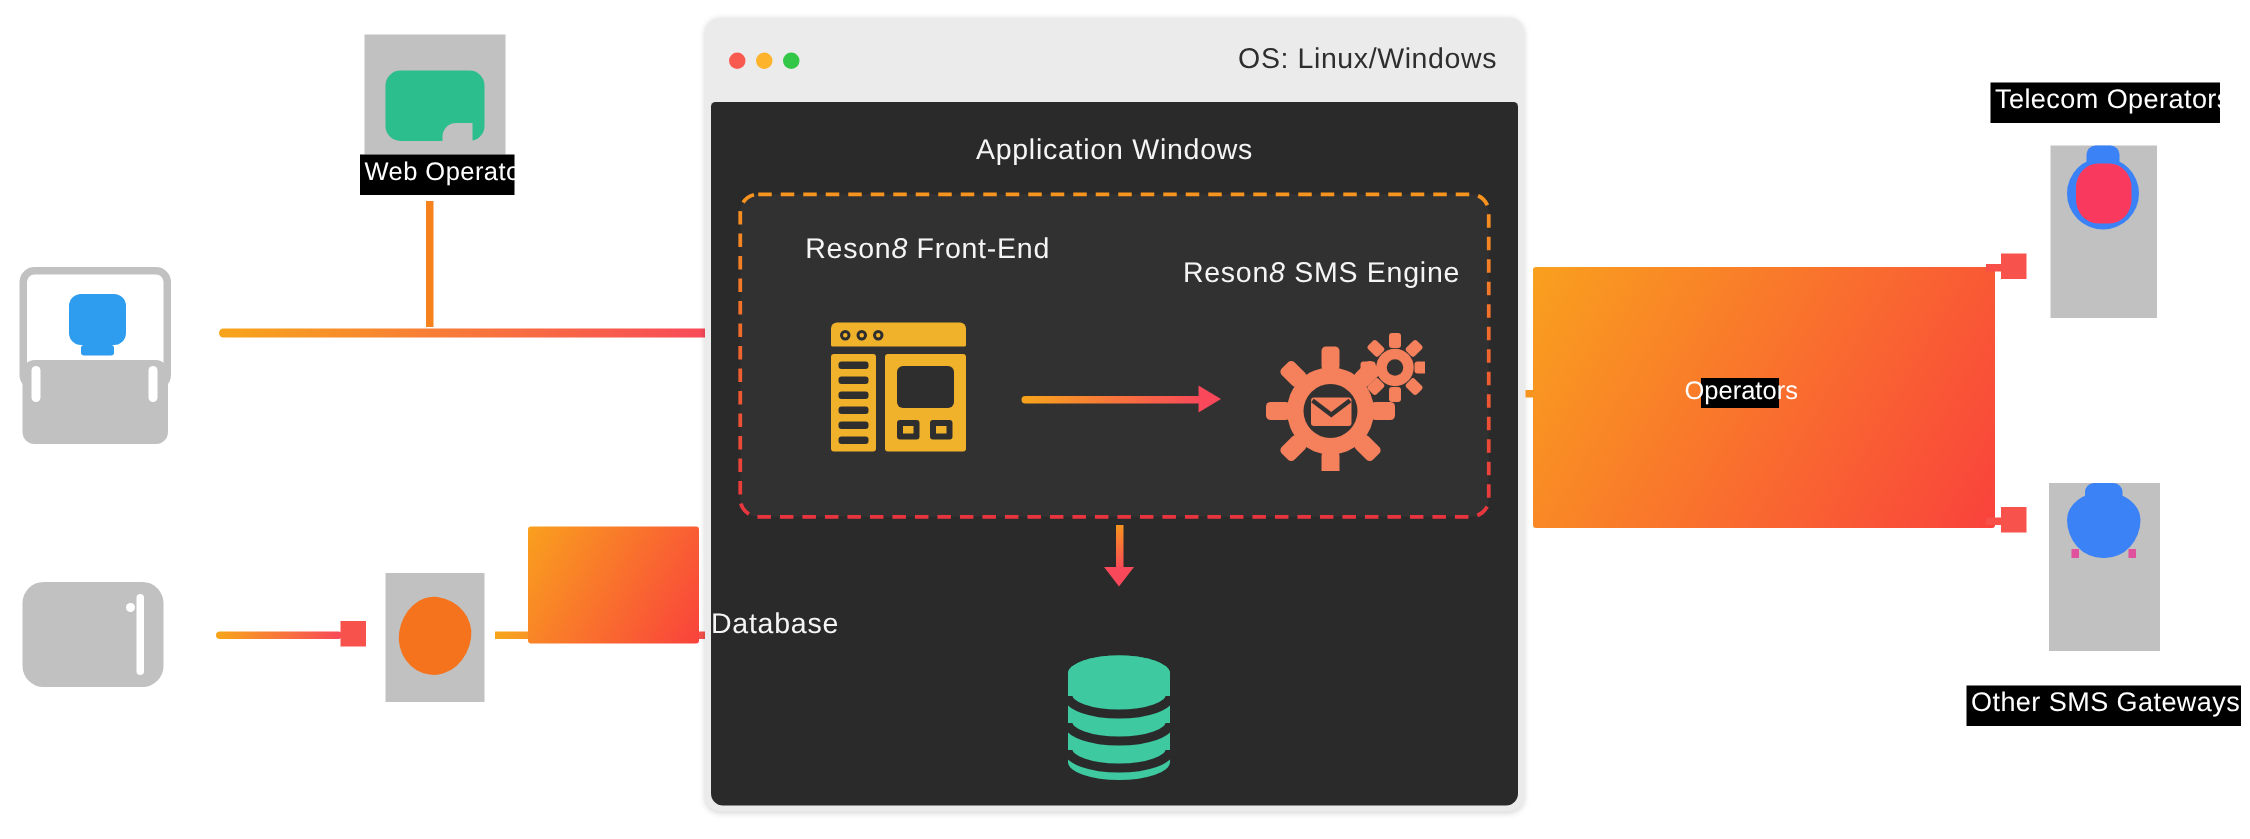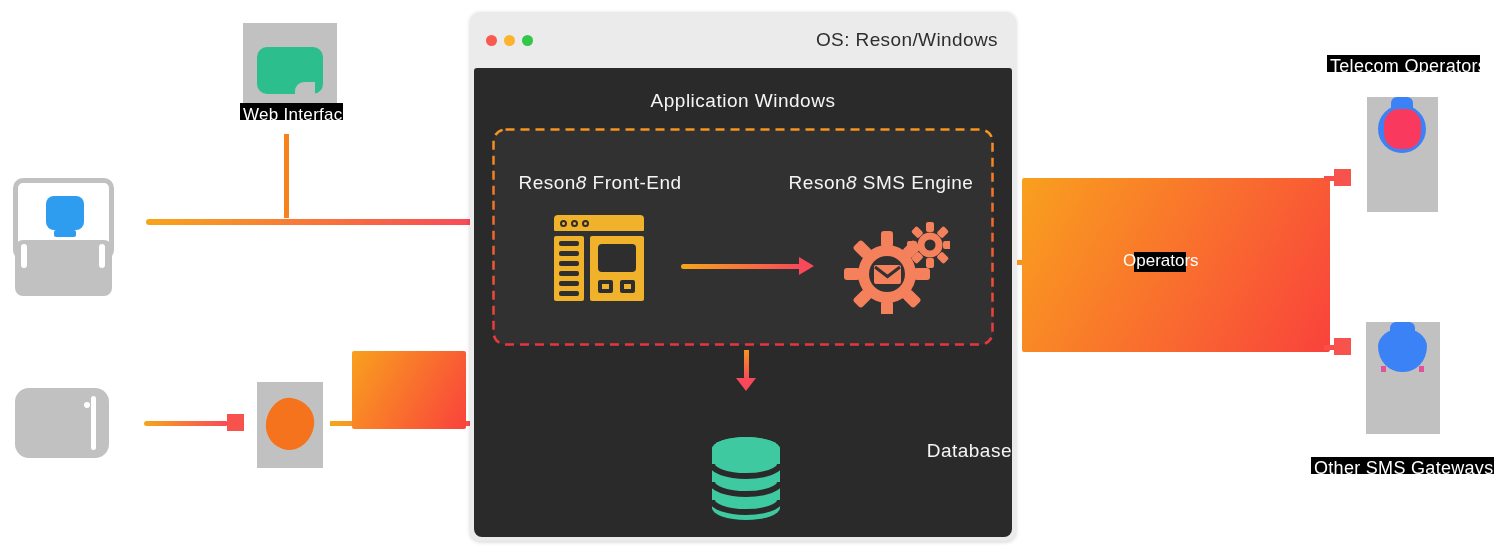--- a/index.html
+++ b/index.html
@@ -2,21 +2,21 @@
 <html><head>
 <meta charset="utf-8">
 <style>
   html,body{margin:0;padding:0;background:#fff;}
   #canvas{position:relative;width:1500px;height:559px;background:#ffffff;overflow:hidden;
           font-family:"Liberation Sans",sans-serif;}
   .abs{position:absolute;}
 
   
   .chip{position:absolute;background:#000;color:#fff;font-size:18px;line-height:23px;
-        height:17px;padding:0 3px;white-space:nowrap;overflow:visible;letter-spacing:.3px;}
+        height:27px;padding:0 3px;white-space:nowrap;overflow:visible;letter-spacing:.3px;}
 
   
   .window{position:absolute;left:470px;top:12px;width:546px;height:529px;background:#EBEBEB;
           border-radius:10px;box-shadow:0 1px 4px rgba(0,0,0,.18);}
   .titlebar{position:absolute;left:0;top:0;right:0;height:56px;display:flex;align-items:center;}
   .dots{display:flex;gap:7px;margin-left:16px;}
   .dot{width:11px;height:11px;border-radius:50%;}
   .dot.red{background:#F95A50;} .dot.yellow{background:#FDB32C;} .dot.green{background:#33C748;}
   .win-title{flex:1;text-align:right;padding-right:18px;font-size:19px;color:#2E2E2E;letter-spacing:.4px;}
   .win-body{position:absolute;left:4px;right:4px;top:56px;bottom:4px;background:#2A2A2A;
@@ -80,21 +80,21 @@
 </style>
 </head>
 <body>
 
 <div id="canvas">
 
   <div class="gray-card" style="left:243px;top:23px;width:94px;height:80px;">
     <div class="bubble" style="left:14px;top:24px;width:66px;height:47px;"></div>
     <div class="bubble-notch" style="left:52px;top:59px;width:20px;height:12px;"></div>
   </div>
-  <div class="chip" style="left:240px;top:103px;width:97px;font-size:17px;">Web Interface</div>
+  <div class="chip" style="left:240px;top:103px;width:97px;font-size:17px;">Web Operators</div>
 
   <div class="vline-orange" style="left:284px;top:134px;height:84px;"></div>
 
   <div class="abs" style="left:13px;top:178px;width:101px;height:118px;">
     <div class="screen" style="left:0;top:0;width:91px;height:72px;"></div>
     <div class="screen-blue" style="left:33px;top:18px;width:38px;height:34px;"></div>
     <div class="screen-blue" style="left:41px;top:52px;width:22px;height:7px;border-radius:2px;"></div>
     <div class="pc-base" style="left:2px;top:62px;width:97px;height:56px;"></div>
     <div class="pc-slot" style="left:8px;top:66px;width:6px;height:24px;"></div>
     <div class="pc-slot" style="left:86px;top:66px;width:6px;height:24px;"></div>
@@ -120,38 +120,38 @@
   <div class="elbow" style="left:466px;top:357px;width:52px;height:64px;"></div>
   <div class="head-up" style="left:514px;top:349px;"></div>
 
   <div class="window">
     <div class="titlebar">
       <div class="dots">
         <div class="dot red"></div>
         <div class="dot yellow"></div>
         <div class="dot green"></div>
       </div>
-      <div class="win-title">OS: Reson/Windows</div>
+      <div class="win-title">OS: Linux/Windows</div>
     </div>
 
     <div class="win-body">
 
       <div class="abs dark-text" style="left:0;top:22px;width:100%;text-align:center;">Application Windows</div>
 
       <svg class="abs" style="left:18px;top:60px;" width="502" height="218" viewBox="0 0 502 218">
         <defs>
           <linearGradient id="dash-grad" x1="0" y1="0" x2="0" y2="1">
             <stop offset="0" stop-color="#F7941E"></stop>
               <stop offset="1" stop-color="#E8343F"></stop>
           </linearGradient>
         </defs>
         <rect x="1.5" y="1.5" width="499" height="215" rx="12" fill="#313131" stroke="url(#dash-grad)" stroke-width="2.5" stroke-dasharray="9 6"></rect>
       </svg>
 
-      <div class="abs dark-text" style="left:26px;top:104px;width:200px;text-align:center;">
+      <div class="abs dark-text" style="left:26px;top:88px;width:200px;text-align:right;">
         <span>Reson</span><i>8</i><span style="margin-left:.3em;">Front-End</span>
       </div>
 
       <div class="bw" style="left:80px;top:147px;">
         <div class="bw-top">
             <div class="bw-ring"></div>
             <div class="bw-ring"></div>
             <div class="bw-ring"></div>
           </div>
         <div class="bw-left">
@@ -204,21 +204,21 @@
         <path d="M35 49 L47.5 58.5 L60 49" stroke="#313131" stroke-width="3" fill="none"></path>
       </svg>
 
       <div class="hline thin" style="left:207px;top:196px;width:120px;"></div>
       <div class="head-right sm" style="left:325px;top:189px;"></div>
 
       <div class="abs" style="left:270px;top:282px;width:5px;height:30px;
                   background:linear-gradient(180deg,#F7941E,#F8485A);"></div>
       <div class="head-down" style="left:262px;top:310px;"></div>
 
-      <div class="abs dark-text" style="left:0;top:338px;width:100%;text-align:right;margin-top:34px;">Database</div>
+      <div class="abs dark-text" style="left:0;top:338px;width:100%;text-align:left;">Database</div>
 
       <svg class="abs" style="left:236px;top:368px;" width="72" height="86" viewBox="0 0 72 86">
         <path d="M2 13 v59 a34 12 0 0 0 68 0 v-59 a34 12 0 0 0 -68 0 z" fill="#3EC9A0"></path>
         <ellipse cx="36" cy="13" rx="34" ry="12" fill="#3EC9A0"></ellipse>
         <path d="M2 28 a34 12 0 0 0 68 0" stroke="#2A2A2A" stroke-width="6" fill="none"></path>
         <path d="M2 46 a34 12 0 0 0 68 0" stroke="#2A2A2A" stroke-width="6" fill="none"></path>
         <path d="M2 64 a34 12 0 0 0 68 0" stroke="#2A2A2A" stroke-width="6" fill="none"></path>
       </svg>
 
     </div>

